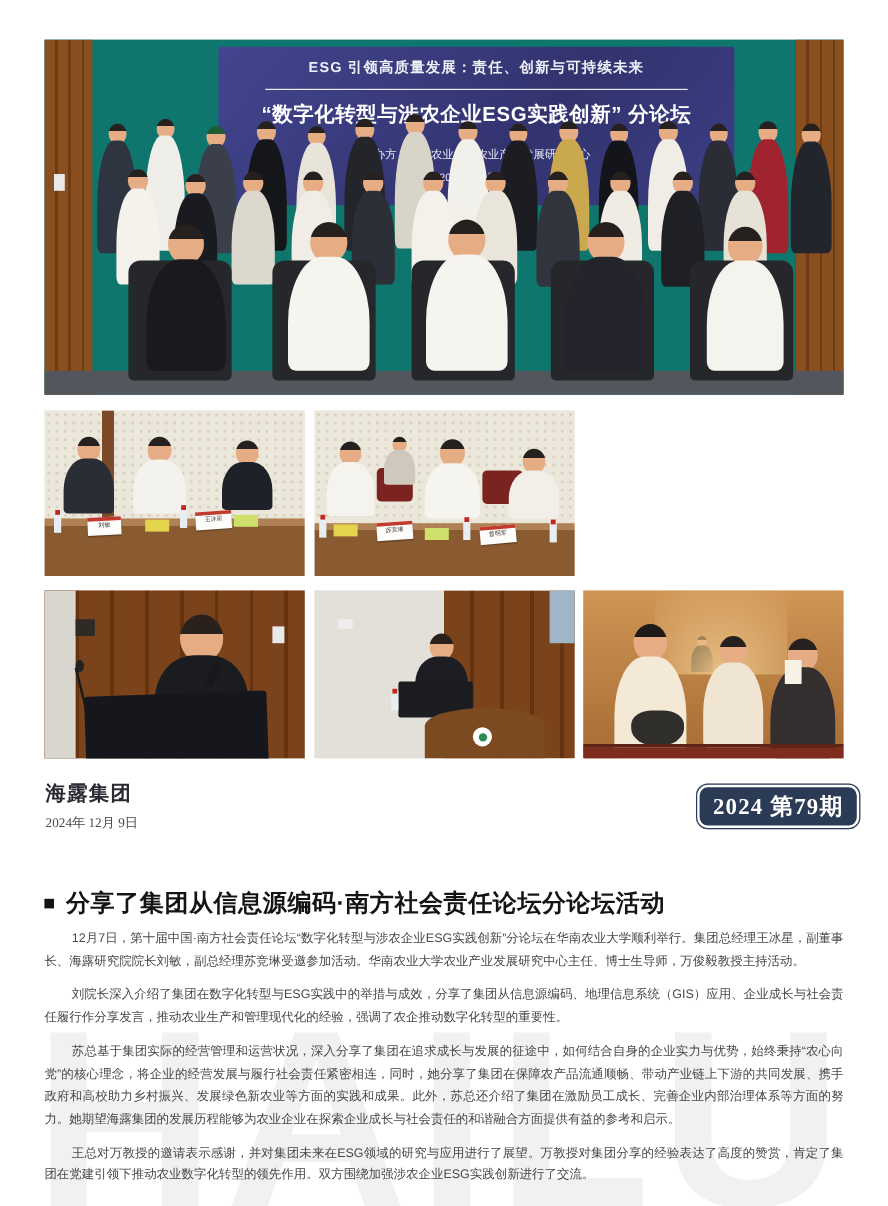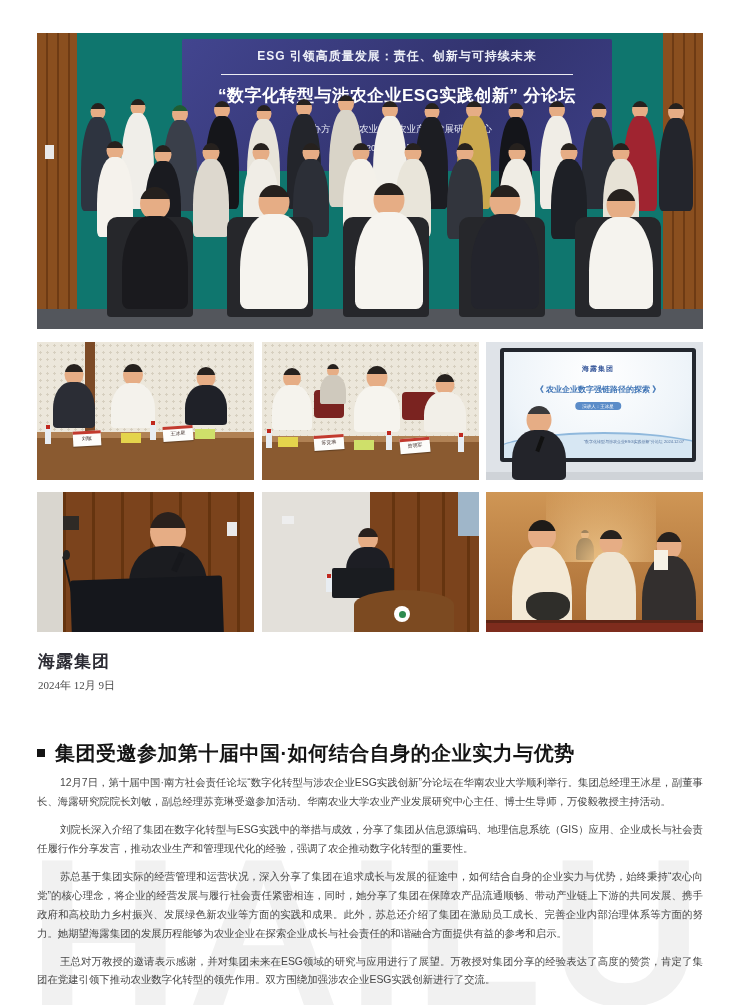--- a/index.html
+++ b/index.html
@@ -269,37 +269,20 @@
       <div style="position: absolute; left: 16px; bottom: 33px; width: 20px; height: 10px; background: rgb(228, 212, 76); border-radius: 0px; z-index: 4;"></div>
       <div style="position: absolute; left: 92px; bottom: 30px; width: 20px; height: 10px; background: rgb(207, 224, 106); border-radius: 0px; z-index: 4;"></div>
       <div style="position: absolute; left: 4px; bottom: 32px; width: 6px; height: 17px; background: rgb(232, 237, 242); border-radius: 0px; z-index: 4;"></div>
       <div style="position: absolute; left: 5px; bottom: 47px; width: 4px; height: 4px; background: rgb(192, 40, 30); border-radius: 0px; z-index: 5;"></div>
       <div style="position: absolute; left: 124px; bottom: 30px; width: 6px; height: 17px; background: rgb(232, 237, 242); border-radius: 0px; z-index: 4;"></div>
       <div style="position: absolute; left: 125px; bottom: 45px; width: 4px; height: 4px; background: rgb(192, 40, 30); border-radius: 0px; z-index: 5;"></div>
       <div style="position: absolute; left: 196px; bottom: 28px; width: 6px; height: 17px; background: rgb(232, 237, 242); border-radius: 0px; z-index: 4;"></div>
       <div style="position: absolute; left: 197px; bottom: 43px; width: 4px; height: 4px; background: rgb(192, 40, 30); border-radius: 0px; z-index: 5;"></div>
     </div>
 
-  <div class="photo" id="ph-pres">
-    <div class="screen-frame">
-      <div class="screen-inner">
-        <div class="slide-wave"></div>
-        <div class="slide-logo">海露集团</div>
-        <div class="slide-title">《 农业企业数字强链路径的探索 》</div>
-        <div class="slide-pill">演讲人：王冰星</div>
-        <div class="slide-foot">“数字化转型与涉农企业ESG实践创新”分论坛  2024.12.07</div>
-      </div>
-    </div>
-  <div class="person" style="left: 26px; bottom: 0px; width: 54px; height: 74px; z-index: 3;">
-        <div class="hd" style="width: 25px; height: 28px; background: linear-gradient(rgb(58, 58, 60) 0px, rgb(58, 58, 60) 30%, rgb(230, 173, 133) 30%);"></div>
-        <div class="bd" style="top: 24px; background: rgb(35, 36, 42);"></div>
-      </div>
-      <div style="position: absolute; left: 52px; bottom: 28px; width: 4px; height: 16px; background: rgb(17, 17, 17); border-radius: 0px; z-index: 4; transform: rotate(20deg);"></div>
-      <div style="position: absolute; left: 0px; bottom: 0px; width: 217px; height: 8px; background: rgb(207, 211, 216); border-radius: 0px; z-index: 2;"></div>
-    </div>
 
   <div class="photo planks" id="ph-sp1">
       <div class="person" style="left: 92px; bottom: 22px; width: 78px; height: 98px; z-index: 2;">
         <div class="hd" style="width: 36px; height: 40px; background: linear-gradient(rgb(42, 33, 29) 0px, rgb(42, 33, 29) 40%, rgb(230, 173, 133) 40%);"></div>
         <div class="bd" style="top: 34px; background: rgb(27, 28, 32);"></div>
       </div>
       <div style="position: absolute; left: 0px; top: 0px; width: 26px; height: 140px; background: rgb(217, 214, 207); border-radius: 0px; z-index: 1;"></div>
       <div style="position: absolute; left: 26px; top: 24px; width: 16px; height: 14px; background: rgb(46, 42, 38); border-radius: 0px; z-index: 1;"></div>
       <div style="position: absolute; left: 30px; top: 64px; width: 2px; height: 40px; background: rgb(26, 26, 26); border-radius: 0px; z-index: 2; transform: rotate(-14deg);"></div>
       <div style="position: absolute; left: 26px; top: 58px; width: 7px; height: 10px; background: rgb(34, 34, 34); border-radius: 50%; z-index: 2;"></div>
@@ -343,24 +326,27 @@
       </div>
       <div style="position: absolute; left: 60px; top: 0px; width: 110px; height: 70px; background: radial-gradient(circle at 50% 100%, rgb(234, 192, 132), rgba(234, 192, 132, 0)); border-radius: 0px; z-index: 1;"></div>
       <div style="position: absolute; left: 40px; bottom: 10px; width: 44px; height: 30px; background: rgb(47, 46, 42); border-radius: 40% 40% 50% 50%; z-index: 4;"></div>
       <div style="position: absolute; left: 168px; bottom: 62px; width: 14px; height: 20px; background: rgb(247, 242, 230); border-radius: 0px; z-index: 4;"></div>
       <div style="position: absolute; left: 0px; bottom: 0px; width: 217px; height: 9px; background: rgb(126, 44, 29); border-radius: 0px; z-index: 5;"></div>
       <div style="position: absolute; left: 0px; bottom: 9px; width: 217px; height: 3px; background: rgb(94, 36, 21); border-radius: 0px; z-index: 5;"></div>
     </div>
 
   <div class="dept">海露集团</div>
   <div class="date">2024年 12月 9日</div>
+  <div class="badge">
+    <span>2024 第79期</span>
+  </div>
 
   <div class="title-row">
     <div class="bullet"></div>
-    <div class="art-title">集团受邀参加第十届中国·如何结合自身的企业实力与优势</div>
+    <div class="art-title">分享了集团从信息源编码·南方社会责任论坛分论坛活动</div>
   </div>
   <div class="body-col">
     <p>12月7日，第十届中国·南方社会责任论坛“数字化转型与涉农企业ESG实践创新”分论坛在华南农业大学顺利举行。集团总经理王冰星，副董事长、海露研究院院长刘敏，副总经理苏竞琳受邀参加活动。华南农业大学农业产业发展研究中心主任、博士生导师，万俊毅教授主持活动。</p>
     <p>刘院长深入介绍了集团在数字化转型与ESG实践中的举措与成效，分享了集团从信息源编码、地理信息系统（GIS）应用、企业成长与社会责任履行作分享发言，推动农业生产和管理现代化的经验，强调了农企推动数字化转型的重要性。</p>
     <p>苏总基于集团实际的经营管理和运营状况，深入分享了集团在追求成长与发展的征途中，如何结合自身的企业实力与优势，始终秉持“农心向党”的核心理念，将企业的经营发展与履行社会责任紧密相连，同时，她分享了集团在保障农产品流通顺畅、带动产业链上下游的共同发展、携手政府和高校助力乡村振兴、发展绿色新农业等方面的实践和成果。此外，苏总还介绍了集团在激励员工成长、完善企业内部治理体系等方面的努力。她期望海露集团的发展历程能够为农业企业在探索企业成长与社会责任的和谐融合方面提供有益的参考和启示。</p>
     <p>王总对万教授的邀请表示感谢，并对集团未来在ESG领域的研究与应用进行了展望。万教授对集团分享的经验表达了高度的赞赏，肯定了集团在党建引领下推动农业数字化转型的领先作用。双方围绕加强涉农企业ESG实践创新进行了交流。</p>
 
   </div>
 </div>
 

